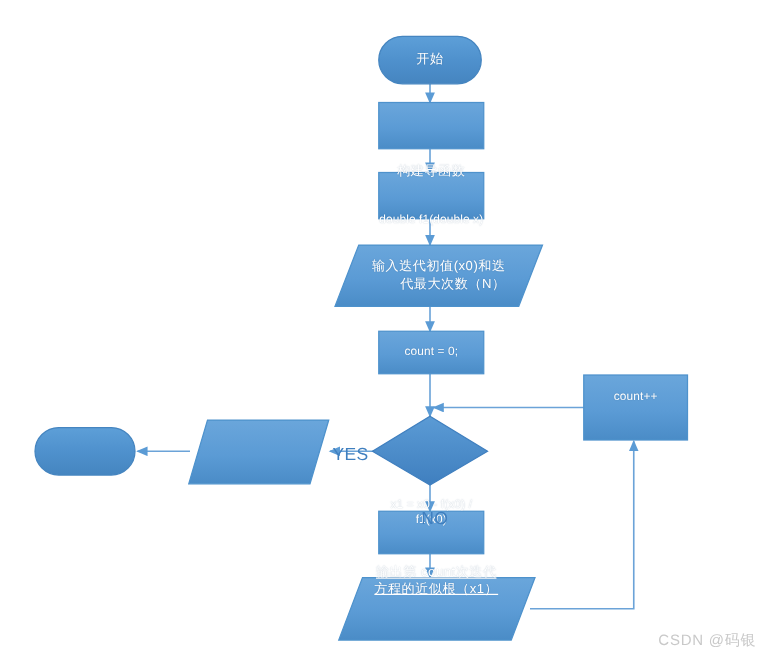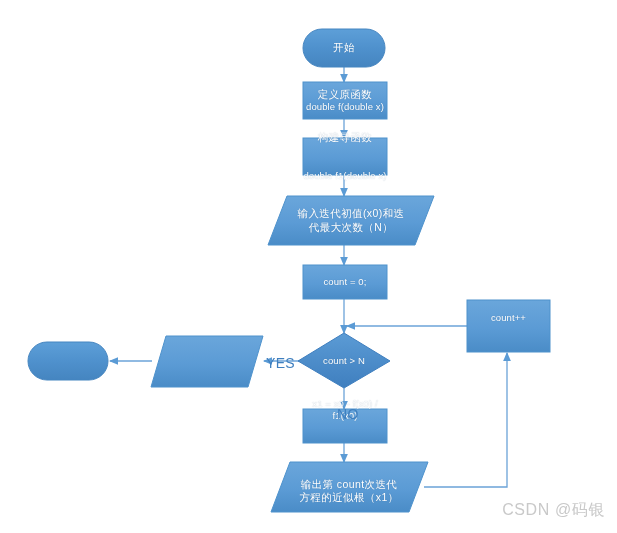--- a/index.html
+++ b/index.html
@@ -50,21 +50,21 @@
     color: #3f7fbf;
     font-size: 14px;
     letter-spacing: 0.3px;
     pointer-events: none;
   }
   .watermark {
     position: absolute;
     right: 12px;
     bottom: 12px;
     color: #c9c9c9;
-    font-size: 16px;
+    font-size: 12px;
     letter-spacing: 0.6px;
   }
 </style>
 </head>
 <body>
 
 <div id="canvas">
 
   <svg id="flow-svg" viewBox="0 0 617 533">
     <defs>
@@ -132,54 +132,47 @@
 
     <rect x="303" y="409" width="84" height="34" fill="url(#nodeGrad)" stroke="#4e92cc" stroke-width="1"></rect>
 
     <polygon points="290,462 428,462 409,512 271,512" fill="url(#nodeGrad)" stroke="#4e92cc" stroke-width="1"></polygon>
   </svg>
 
   <div class="node-label" style="left:303px; top:29px; width:82px; height:38px;">
     <span class="cn">开始</span>
   </div>
 
-  <div class="node-label" style="left:301px; top:82px; width:88px; height:37px;">
-    <span class="cn">定义原函数</span>
-    <span class="en">double f(double x)</span>
-  </div>
 
   <div class="node-label" style="left:301px; top:138px; width:88px; height:37px;gap:26px;">
     <span class="cn">构建导函数</span>
     <span class="en">double f1(double x)</span>
   </div>
 
-  <div class="node-label" style="left:278px; top:196px; width:146px; height:49px;">
+  <div class="node-label" style="left:278px; top:196px; width:146px; height:49px;text-align:right;">
     <span class="cn">输入迭代初值(x0)和迭
 代最大次数（N）</span>
   </div>
 
   <div class="node-label" style="left:303px; top:265px; width:84px; height:34px;">
     <span class="en">count = 0;</span>
   </div>
 
-  <div class="node-label" style="left:304px; top:344px; width:80px; height:34px;">
-    <span class="en">count &gt; N</span>
-  </div>
 
   <div class="node-label" style="left:467px; top:300px; width:83px; height:36px;">
     <span class="en">count++</span>
   </div>
 
 
 
   <div class="node-label" style="left:300px; top:393px; width:90px; height:34px;">
     <span class="en">x1 = x0 - f(x0) / f1(x0)</span>
   </div>
 
-  <div class="node-label" style="left:280px; top:466px; width:138px; height:50px;">
+  <div class="node-label" style="left:280px; top:440px; width:138px; height:50px;text-decoration:underline;">
     <span class="cn">输出第 count次迭代
 方程的近似根（x1）</span>
   </div>
 
   <div class="edge-label" style="left:266px; top:355px;">YES</div>
   <div class="edge-label" style="left:337px; top:406px;">NO</div>
 
   <div class="watermark">CSDN @码银</div>
 
 </div>

